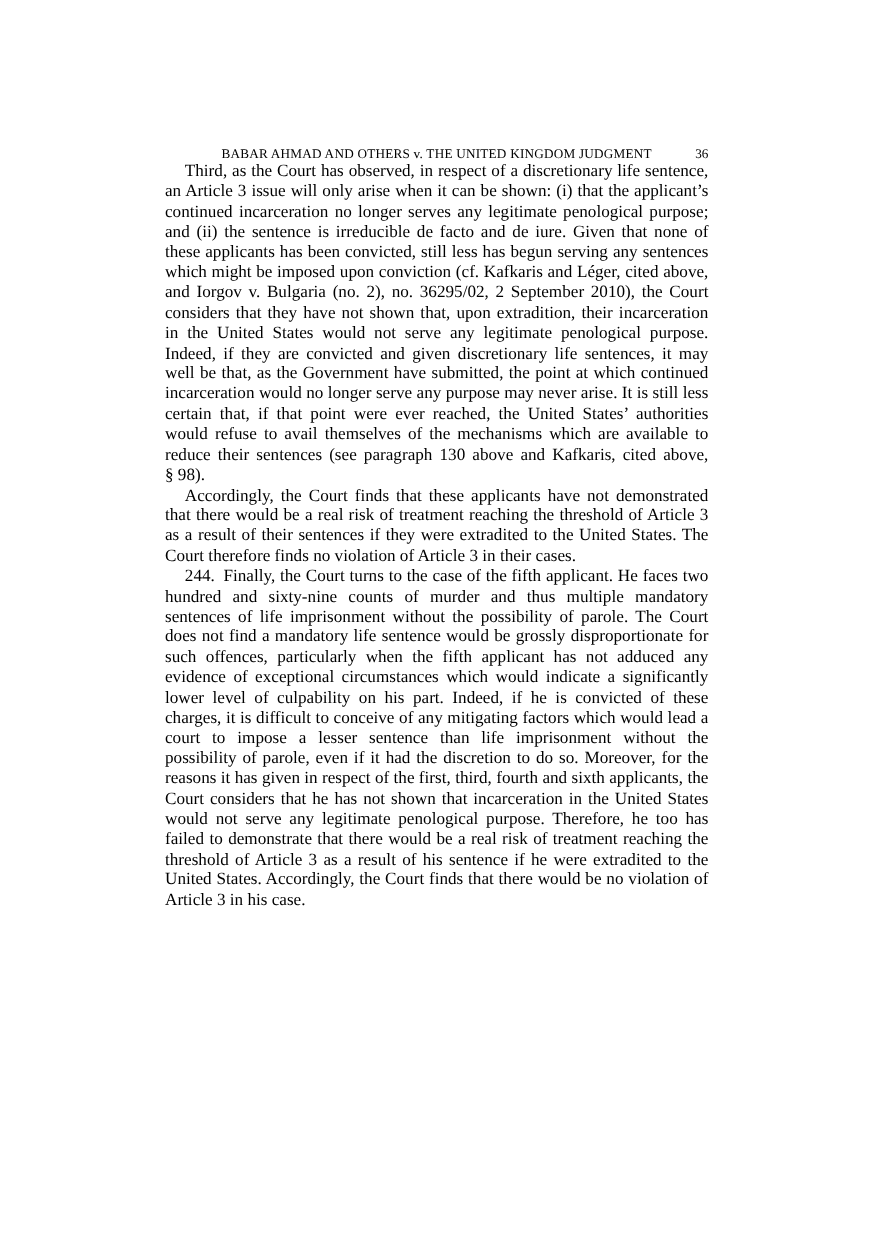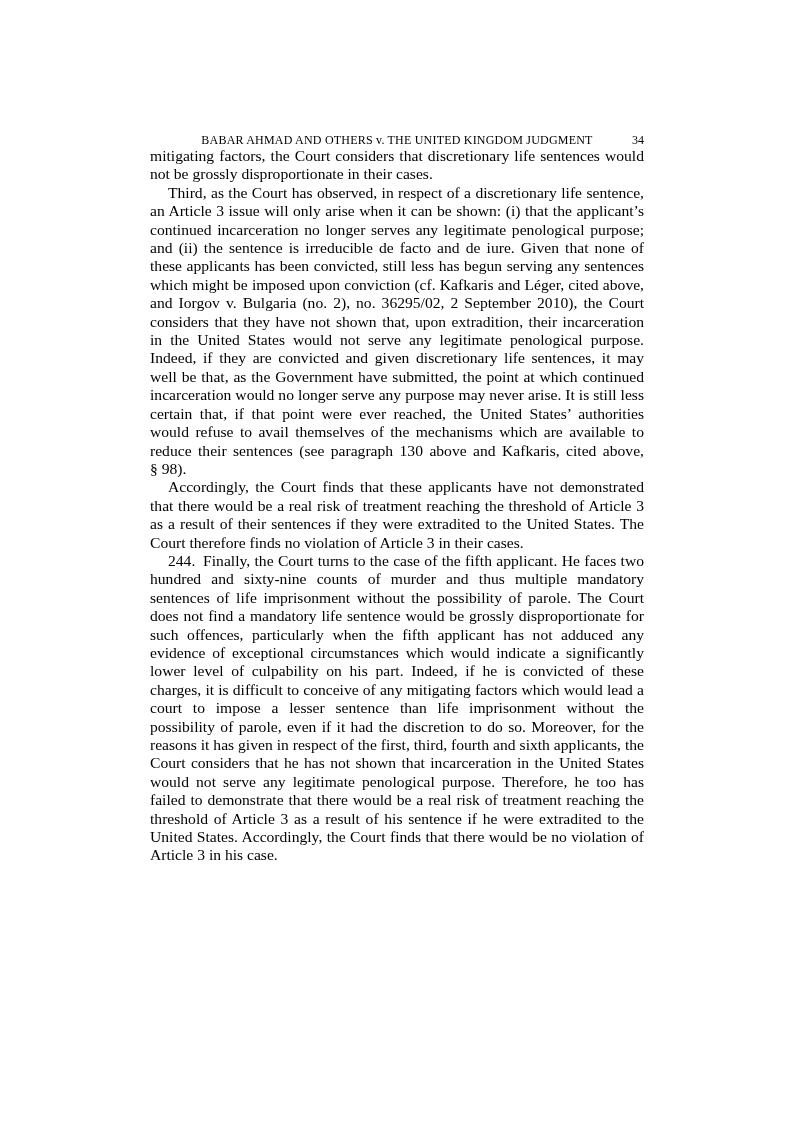--- a/index.html
+++ b/index.html
@@ -54,21 +54,20 @@
   }
   .italic {
   }
 </style>
 </head>
 <body>
 
 <div class="sheet">
   <div class="page-header">
     <span class="running-title">BABAR AHMAD AND OTHERS v. THE UNITED KINGDOM JUDGMENT</span>
-    <span class="page-number">34</span>
+    <span class="page-number">36</span>
   </div>
   <div class="document-body">
-      <p class="para"><span>mitigating factors, the Court considers that discretionary life sentences would not be grossly disproportionate in their cases.</span></p>
       <p class="para indent"><span>Third, as the Court has observed, in respect of a discretionary life sentence, an Article 3 issue will only arise when it can be shown: (i) that the applicant’s continued incarceration no longer serves any legitimate penological purpose; and (ii) the sentence is irreducible </span><span class="italic">de facto</span><span> and </span><span class="italic">de iure</span><span>. Given that none of these applicants has been convicted, still less has begun serving any sentences which might be imposed upon conviction (cf. </span><span class="italic">Kafkaris</span><span> and </span><span class="italic">Léger</span><span>, cited above, and </span><span class="italic">Iorgov v. Bulgaria (no. 2)</span><span>, no.&nbsp;36295/02, 2 September 2010), the Court considers that they have not shown that, upon extradition, their incarceration in the United States would not serve any legitimate penological purpose. Indeed, if they are convicted and given discretionary life sentences, it may well be that, as the Government have submitted, the point at which continued incarceration would no longer serve any purpose may never arise. It is still less certain that, if that point were ever reached, the United States’ authorities would refuse to avail themselves of the mechanisms which are available to reduce their sentences (see paragraph 130 above and </span><span class="italic">Kafkaris</span><span>, cited above, §&nbsp;98).</span></p>
       <p class="para indent"><span>Accordingly, the Court finds that these applicants have not demonstrated that there would be a real risk of treatment reaching the threshold of Article 3 as a result of their sentences if they were extradited to the United States. The Court therefore finds no violation of Article 3 in their cases.</span></p>
       <p class="para indent"><span>244. Finally, the Court turns to the case of the fifth applicant. He faces two hundred and sixty-nine counts of murder and thus multiple mandatory sentences of life imprisonment without the possibility of parole. The Court does not find a mandatory life sentence would be grossly disproportionate for such offences, particularly when the fifth applicant has not adduced any evidence of exceptional circumstances which would indicate a significantly lower level of culpability on his part. Indeed, if he is convicted of these charges, it is difficult to conceive of any mitigating factors which would lead a court to impose a lesser sentence than life imprisonment without the possibility of parole, even if it had the discretion to do so. Moreover, for the reasons it has given in respect of the first, third, fourth and sixth applicants, the Court considers that he has not shown that incarceration in the United States would not serve any legitimate penological purpose. Therefore, he too has failed to demonstrate that there would be a real risk of treatment reaching the threshold of Article 3 as a result of his sentence if he were extradited to the United States. Accordingly, the Court finds that there would be no violation of Article 3 in his case.</span></p>
     </div>
 </div>
 
 </body></html>

